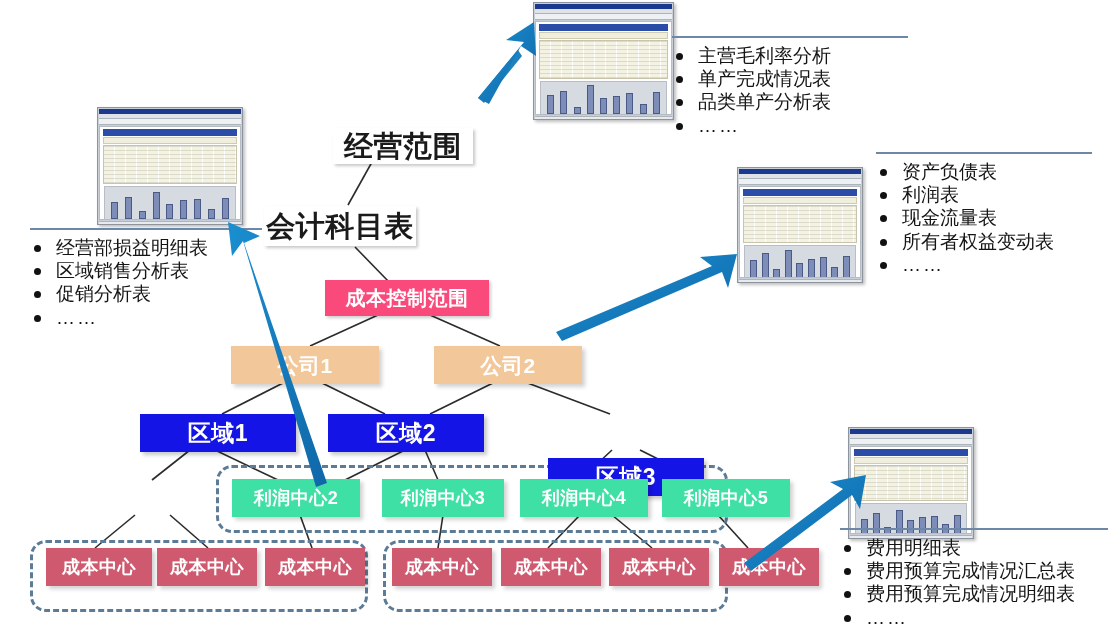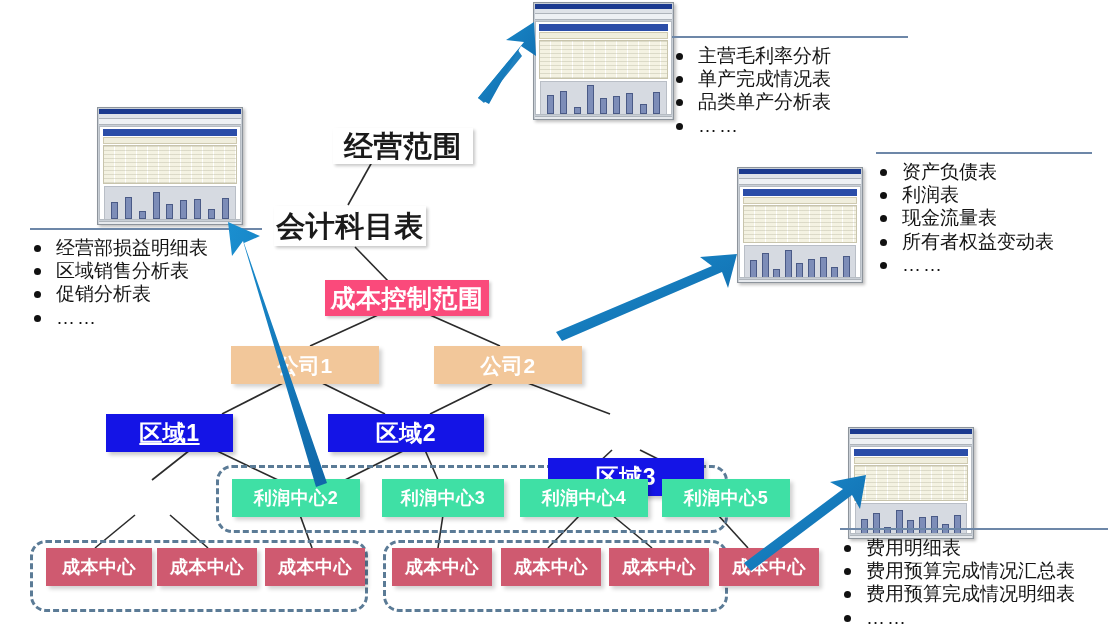--- a/index.html
+++ b/index.html
@@ -38,21 +38,21 @@
     background:#ffffff;
     color:#1a1a1a;
     font-size:29px;
     font-weight:700;
     box-shadow:2px 2px 3px rgba(0,0,0,.22);
   }
   
   .node.pink{
     background:#fa4a7b;
     color:#ffffff;
-    font-size:25px;
+    font-size:20px;
     font-weight:700;
     box-shadow:2px 2px 3px rgba(0,0,0,.20);
   }
   
   .node.company{
     background:#f2c79a;
     color:#ffffff;
     font-size:21px;
     font-weight:700;
     box-shadow:3px 3px 4px rgba(0,0,0,.18);
@@ -397,36 +397,36 @@
       <li>费用预算完成情况汇总表</li>
       <li>费用预算完成情况明细表</li>
       <li class="ell">……</li>
     </ul>
   </div>
 
   <div class="node plain" style="left:333px;top:128px;width:140px;height:36px;">
     <span class="lbl">经营范围</span>
   </div>
 
-  <div class="node plain" style="left:274px;top:206px;width:152px;height:40px;text-align:right;">
+  <div class="node plain" style="left:264px;top:206px;width:152px;height:40px;text-align:right;">
     <span class="lbl">会计科目表</span>
   </div>
 
   <div class="node pink" style="left:325px;top:280px;width:164px;height:36px;">
     <span class="lbl">成本控制范围</span>
   </div>
 
   <div class="node company" style="left:231px;top:346px;width:148px;height:38px;">
     <span class="lbl">公司1</span>
   </div>
   <div class="node company" style="left:434px;top:346px;width:148px;height:38px;">
     <span class="lbl">公司2</span>
   </div>
 
-  <div class="node region" style="left:106px;top:414px;width:127px;height:38px;text-decoration:underline;">
+  <div class="node region" style="left:140px;top:414px;width:156px;height:38px;">
     <span class="lbl">区域1</span>
   </div>
   <div class="node region" style="left:328px;top:414px;width:156px;height:38px;">
     <span class="lbl">区域2</span>
   </div>
   <div class="node region" style="left:548px;top:414px;width:156px;height:38px;margin-top:44px;">
     <span class="lbl">区域3</span>
   </div>
 
   <div class="node profit" style="left:232px;top:479px;width:128px;height:38px;">

